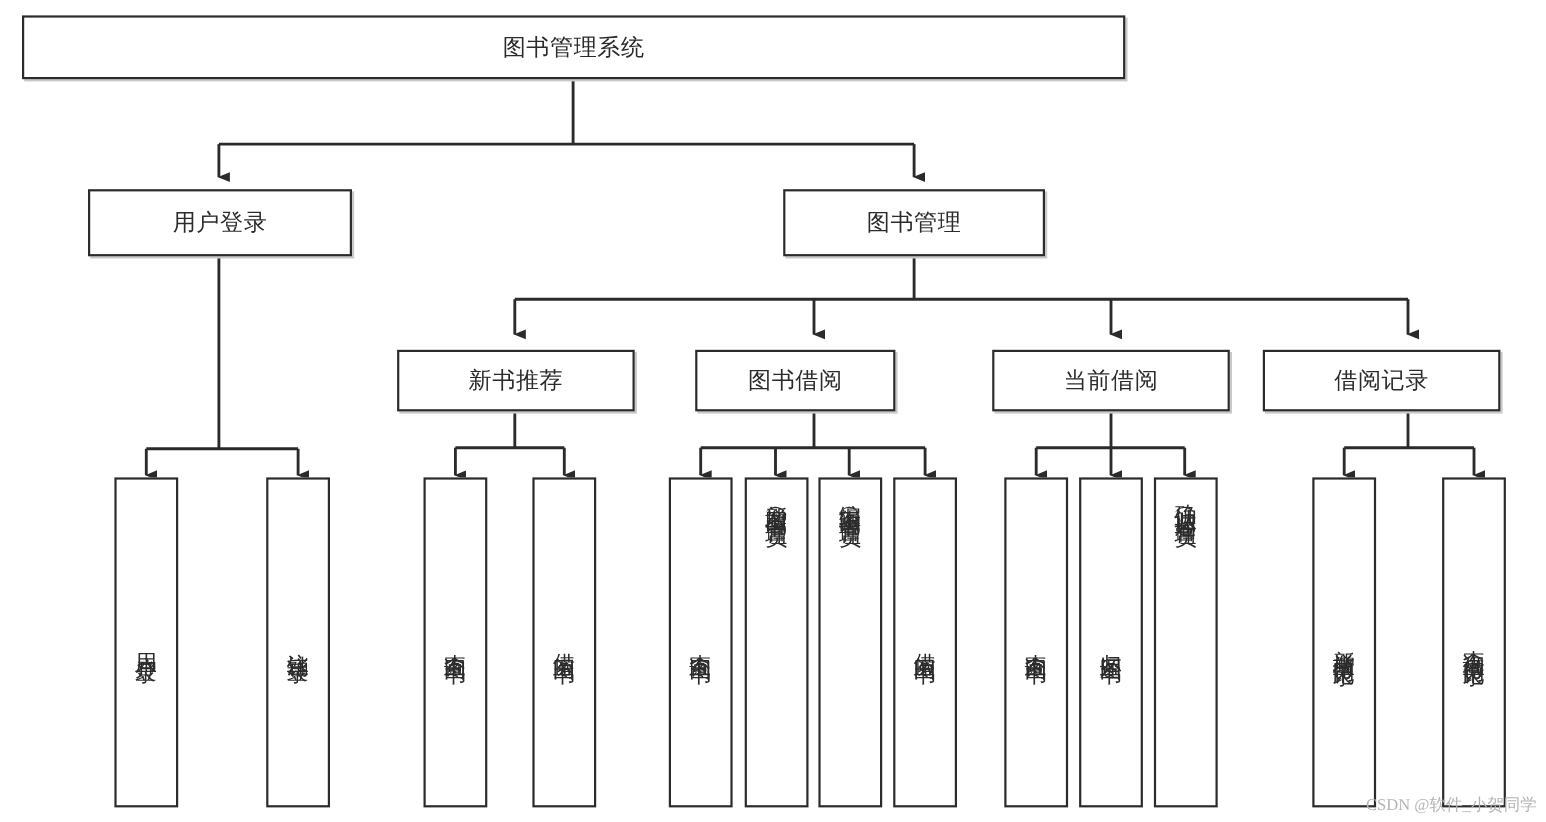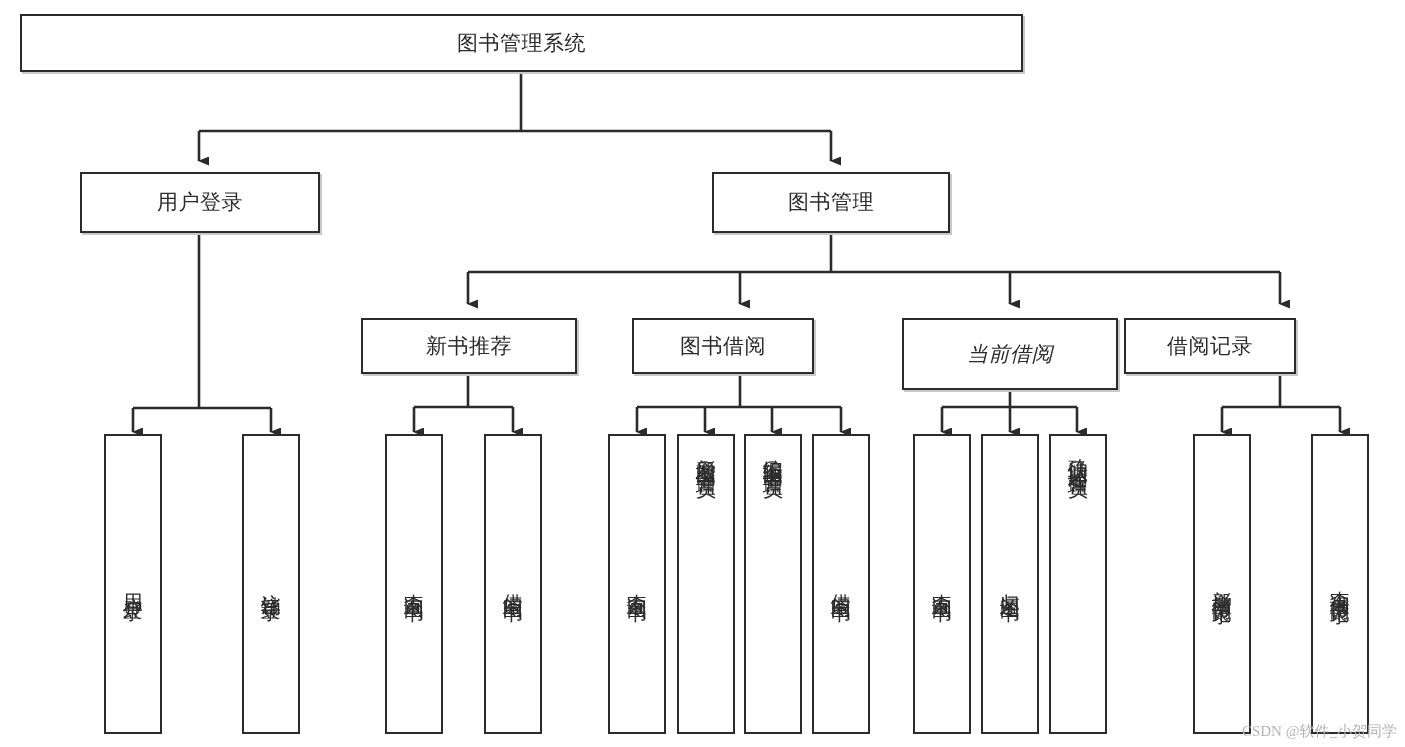--- a/index.html
+++ b/index.html
@@ -88,24 +88,24 @@
   <div class="node shadow" style="left:712px;top:172px;width:238px;height:61px;">
     <span class="lbl">图书管理</span>
   </div>
 
   <div class="node shadow" style="left:361px;top:318px;width:216px;height:56px;">
     <span class="lbl">新书推荐</span>
   </div>
   <div class="node shadow" style="left:632px;top:318px;width:182px;height:56px;">
     <span class="lbl">图书借阅</span>
   </div>
-  <div class="node shadow" style="left:902px;top:318px;width:216px;height:72px;font-style:italic;">
+  <div class="node shadow" style="left:902px;top:318px;width:216px;height:56px;">
     <span class="lbl">当前借阅</span>
   </div>
-  <div class="node shadow" style="left:1124px;top:318px;width:172px;height:56px;font-family:Liberation Serif, serif;">
+  <div class="node shadow" style="left:1148px;top:318px;width:216px;height:56px;font-family:Liberation Serif, serif;">
     <span class="lbl">借阅记录</span>
   </div>
 
   <div class="node leaf centered" style="left:104px;top:434px;width:58px;height:300px;">
     <span class="lbl">用户登录</span>
   </div>
   <div class="node leaf centered" style="left:242px;top:434px;width:58px;height:300px;">
     <span class="lbl">注销登录</span>
   </div>
 

